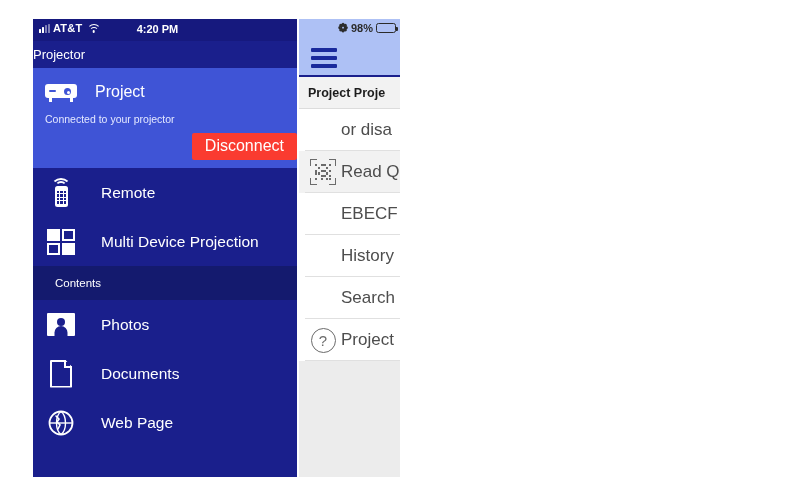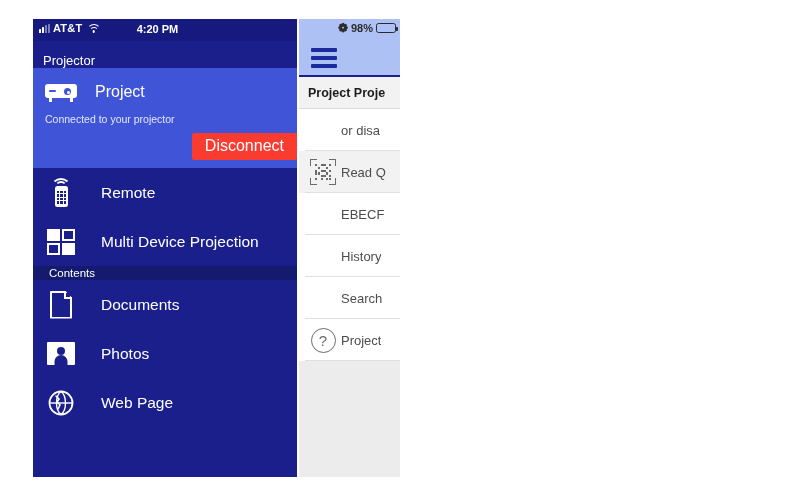--- a/index.html
+++ b/index.html
@@ -76,22 +76,21 @@
     width: 2.6px; height: 2.6px; background: #fff; border: none;
     border-radius: 50%; top: 7px;
   }
 
   .app-title-bar {
     height: 27px;
     background: #1a1f8c;
     color: #ffffff;
     font-size: 13px;
     display: flex;
-    align-items: flex-end;
-    padding-left: 10px;
+    align-items: center;
     box-sizing: border-box;
   }
 
   .connect-block {
     background: #3f54d6;
     padding: 9px 0 8px 0;
     position: relative;
   }
   .connect-row {
     display: flex;
@@ -171,27 +170,27 @@
     justify-content: center;
   }
   .menu-label {
     color: #ffffff;
     font-size: 15.5px;
     margin-left: 24px;
     white-space: nowrap;
   }
 
   .section-header {
-    height: 14px;
+    height: 34px;
     background: #141a6e;
     color: #ffffff;
     font-size: 11.5px;
     display: flex;
     align-items: center;
-    padding-left: 16px;
+    padding-left: 22px;
     box-sizing: border-box;
   }
 
   
   .remote-ico { width: 22px; height: 30px; position: relative; }
   .remote-body {
     position: absolute; left: 5px; top: 8px;
     width: 13px; height: 21px;
     background: #ffffff; border-radius: 2.5px;
   }
@@ -333,21 +332,21 @@
     position: relative;
   }
   .r-row.shaded { background: #f2f2f2; }
   .r-row.sep::after {
     content: "";
     position: absolute; left: 6px; right: 0; bottom: 0;
     height: 1px; background: #e0e0e0;
   }
   .r-row-icon { width: 36px; flex: none; display: flex; align-items: center; justify-content: center; }
   .r-row-label {
-    font-size: 13px;
+    font-size: 17px;
     color: #4d4d4d;
     overflow: hidden;
     text-align: center;
   }
   .r-row.indent .r-row-label { margin-left: 36px; }
 
   
   .qr-ico { width: 26px; height: 26px; position: relative; }
   .qr-corner {
     position: absolute; width: 7px; height: 7px;
@@ -458,36 +457,36 @@
       </span>
       <span class="menu-label">Multi Device Projection</span>
     </div>
 
     <div class="section-header">
       <span>Contents</span>
     </div>
 
     <div class="menu-item">
       <span class="menu-icon">
+        <span class="photo-ico">
+          <span class="photo-head"></span>
+          <span class="photo-body"></span>
+        </span>
+      </span>
+      <span class="menu-label">Photos</span>
+    </div>
+
+    <div class="menu-item">
+      <span class="menu-icon">
         <span class="doc-ico">
           <span class="sheet"></span>
           <span class="fold"></span>
         </span>
       </span>
       <span class="menu-label">Documents</span>
-    </div>
-
-    <div class="menu-item">
-      <span class="menu-icon">
-        <span class="photo-ico">
-          <span class="photo-head"></span>
-          <span class="photo-body"></span>
-        </span>
-      </span>
-      <span class="menu-label">Photos</span>
     </div>
 
     <div class="menu-item">
       <span class="menu-icon">
         <svg class="globe-ico" viewBox="0 0 26 26">
           <circle cx="13" cy="13" r="11.5" fill="none" stroke="#ffffff" stroke-width="1.8"></circle>
           <path d="M13 1.5 C 7 6, 7 20, 13 24.5" fill="none" stroke="#ffffff" stroke-width="1.4"></path>
           <path d="M13 1.5 C 19 6, 19 20, 13 24.5" fill="none" stroke="#ffffff" stroke-width="1.4"></path>
           <line x1="2" y1="13" x2="24" y2="13" stroke="#ffffff" stroke-width="1.4"></line>
           <path d="M8 6 L11 9 L9 12 L12 15 L10 19" fill="none" stroke="#ffffff" stroke-width="1.6" stroke-linecap="round"></path>

